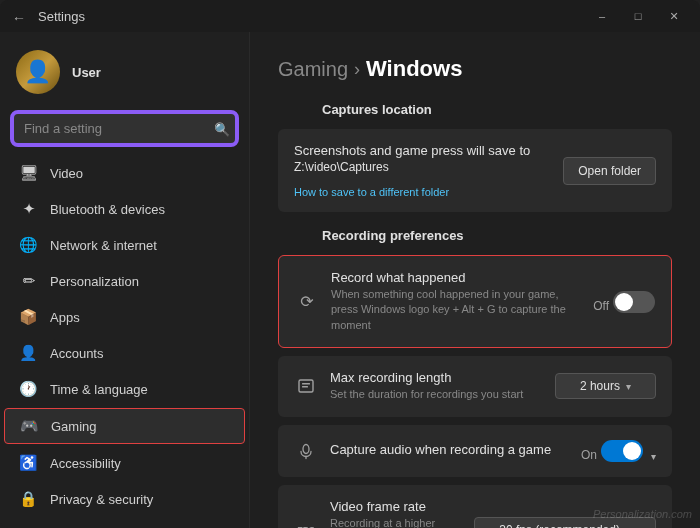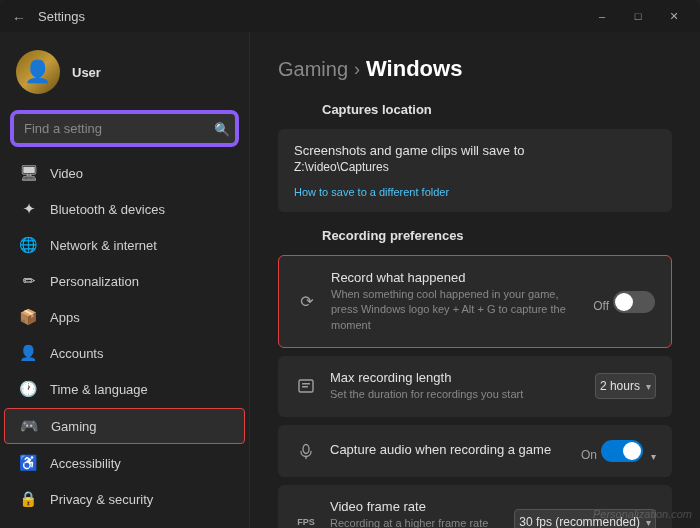--- a/index.html
+++ b/index.html
@@ -268,21 +268,21 @@
     .highlight-card {
       border: 1.5px solid #e04040;
       border-radius: 6px;
       background: #2a2a2a;
       margin-bottom: 8px;
     }
     .dropdown-btn {
       background: #3a3a3a;
       border: 1px solid #555;
       color: #e0e0e0;
-      padding: 5px 4px;
+      padding: 5px 24px;
       border-radius: 4px;
       font-size: 12px;
       cursor: pointer;
       display: flex;
       align-items: center;
       gap: 6px;
     }
     .chevron { font-size: 10px; color: #aaa; }
     .section-gap { margin-bottom: 16px; }
     .location-path {
@@ -386,24 +386,25 @@
         <span class="breadcrumb-parent">Gaming</span>
         <span class="breadcrumb-sep">›</span>
         <span class="breadcrumb-current">Windows</span>
       </div>
 
       <div class="section-gap">
         <div class="section-title">Captures location</div>
         <div class="card">
           <div class="location-row">
             <div class="card-text">
-              <div class="card-label">Screenshots and game clips will save to</div>
+              <div class="card-label">Screenshots and game press will save to</div>
               <div class="location-path">Z:\video\Captures</div>
               <a class="link-text">How to save to a different folder</a>
             </div>
+            <button class="btn-folder">Open folder</button>
           </div>
         </div>
       </div>
 
       <div>
         <div class="section-title">Recording preferences</div>
 
         <div class="highlight-card">
           <div class="card-row">
             <div class="card-icon">⟳</div>

